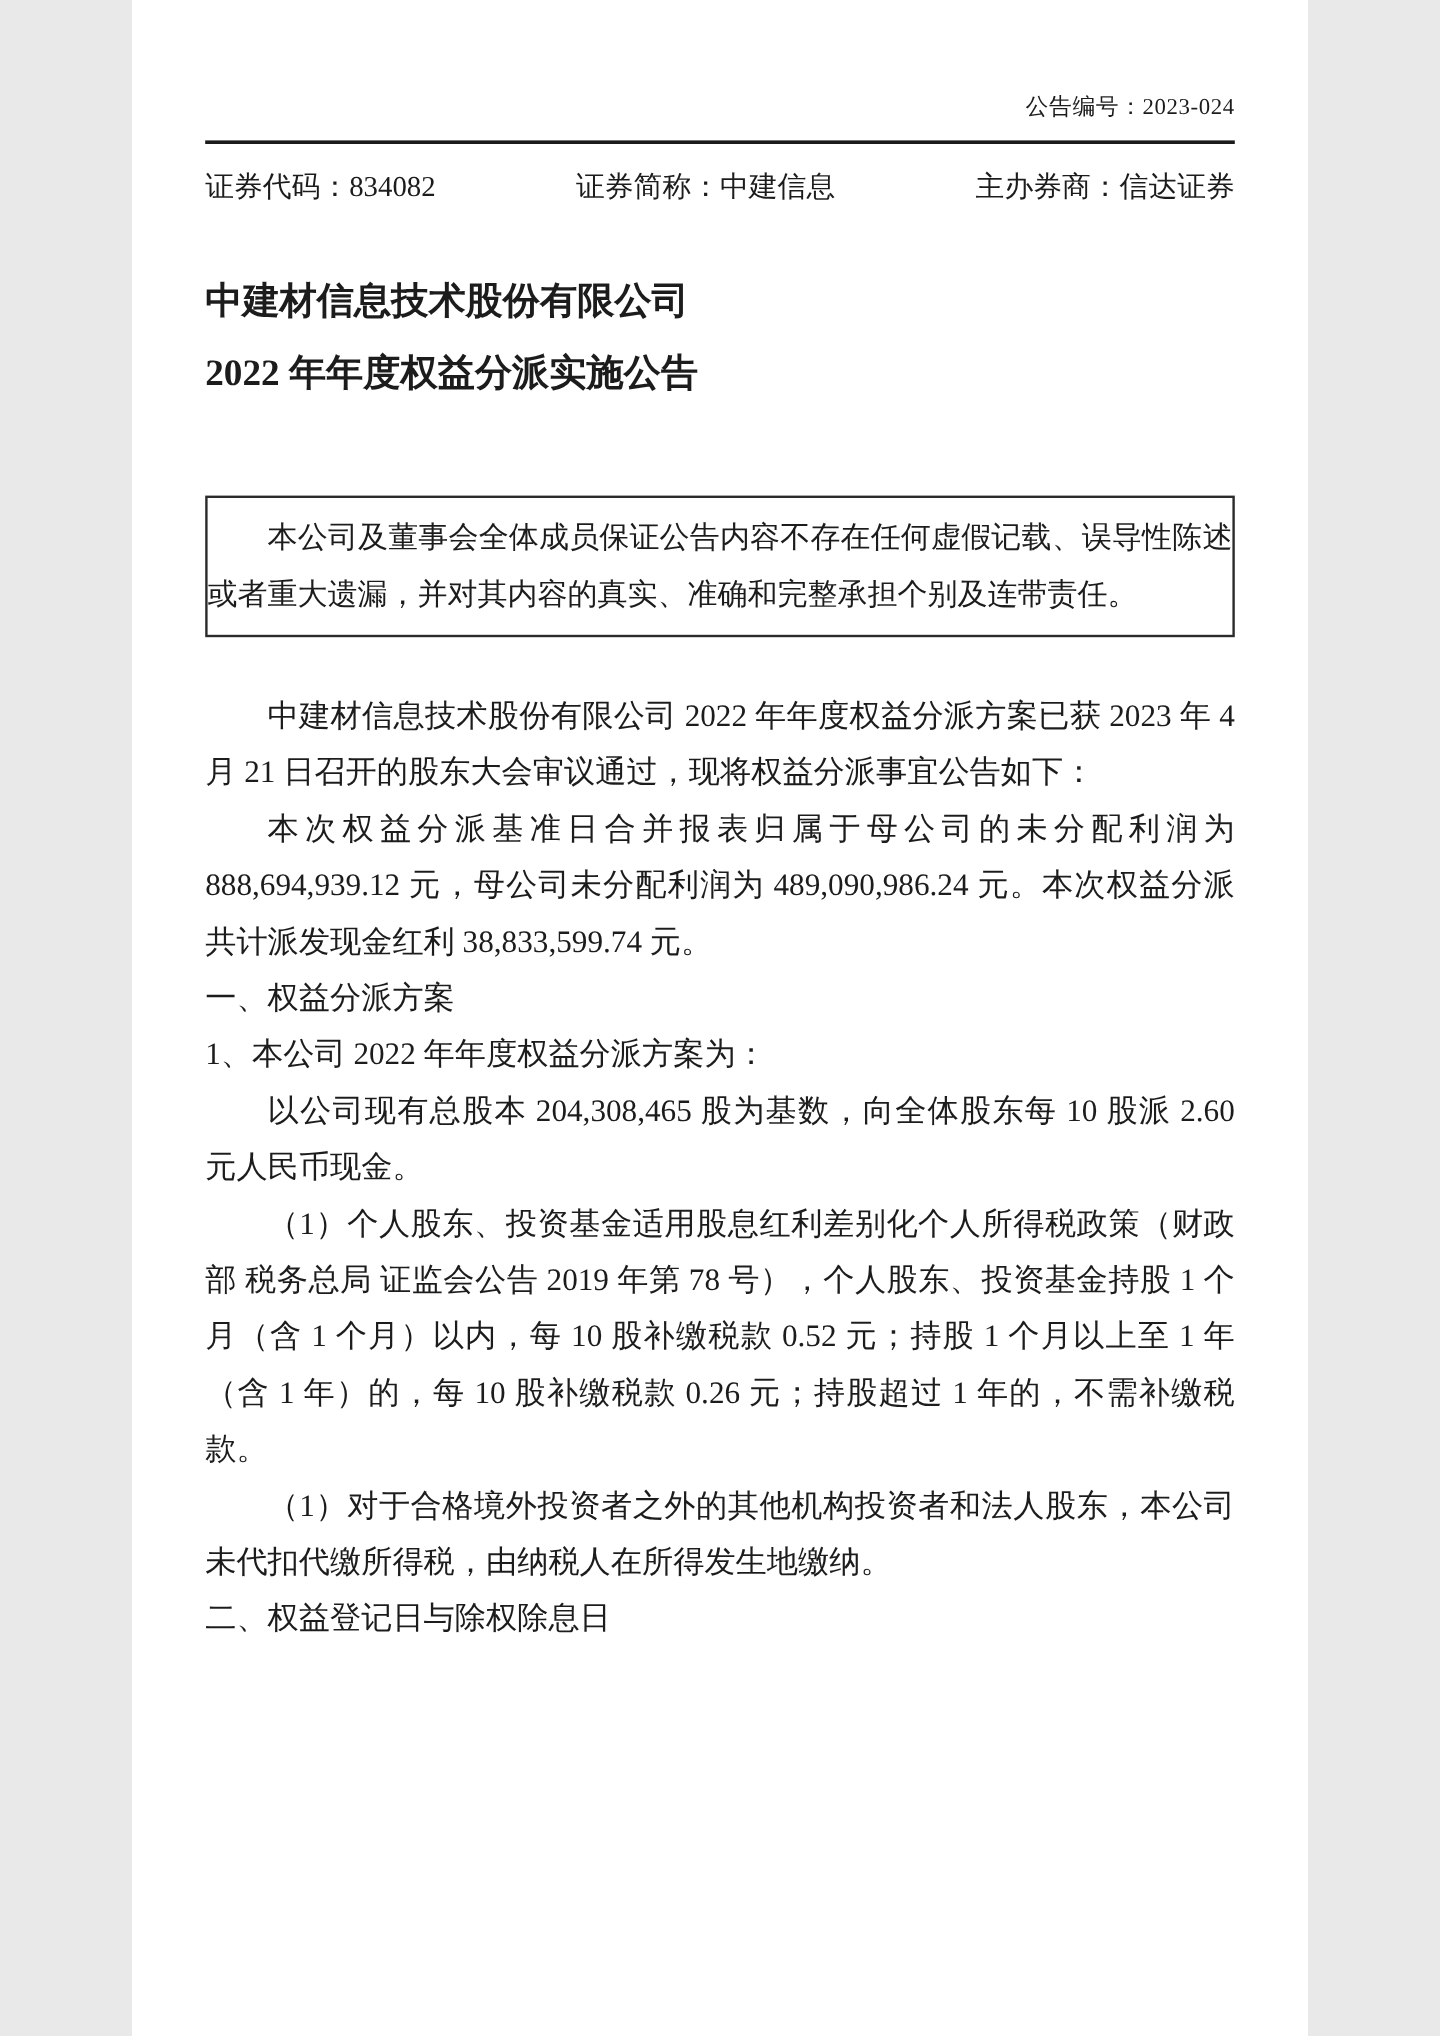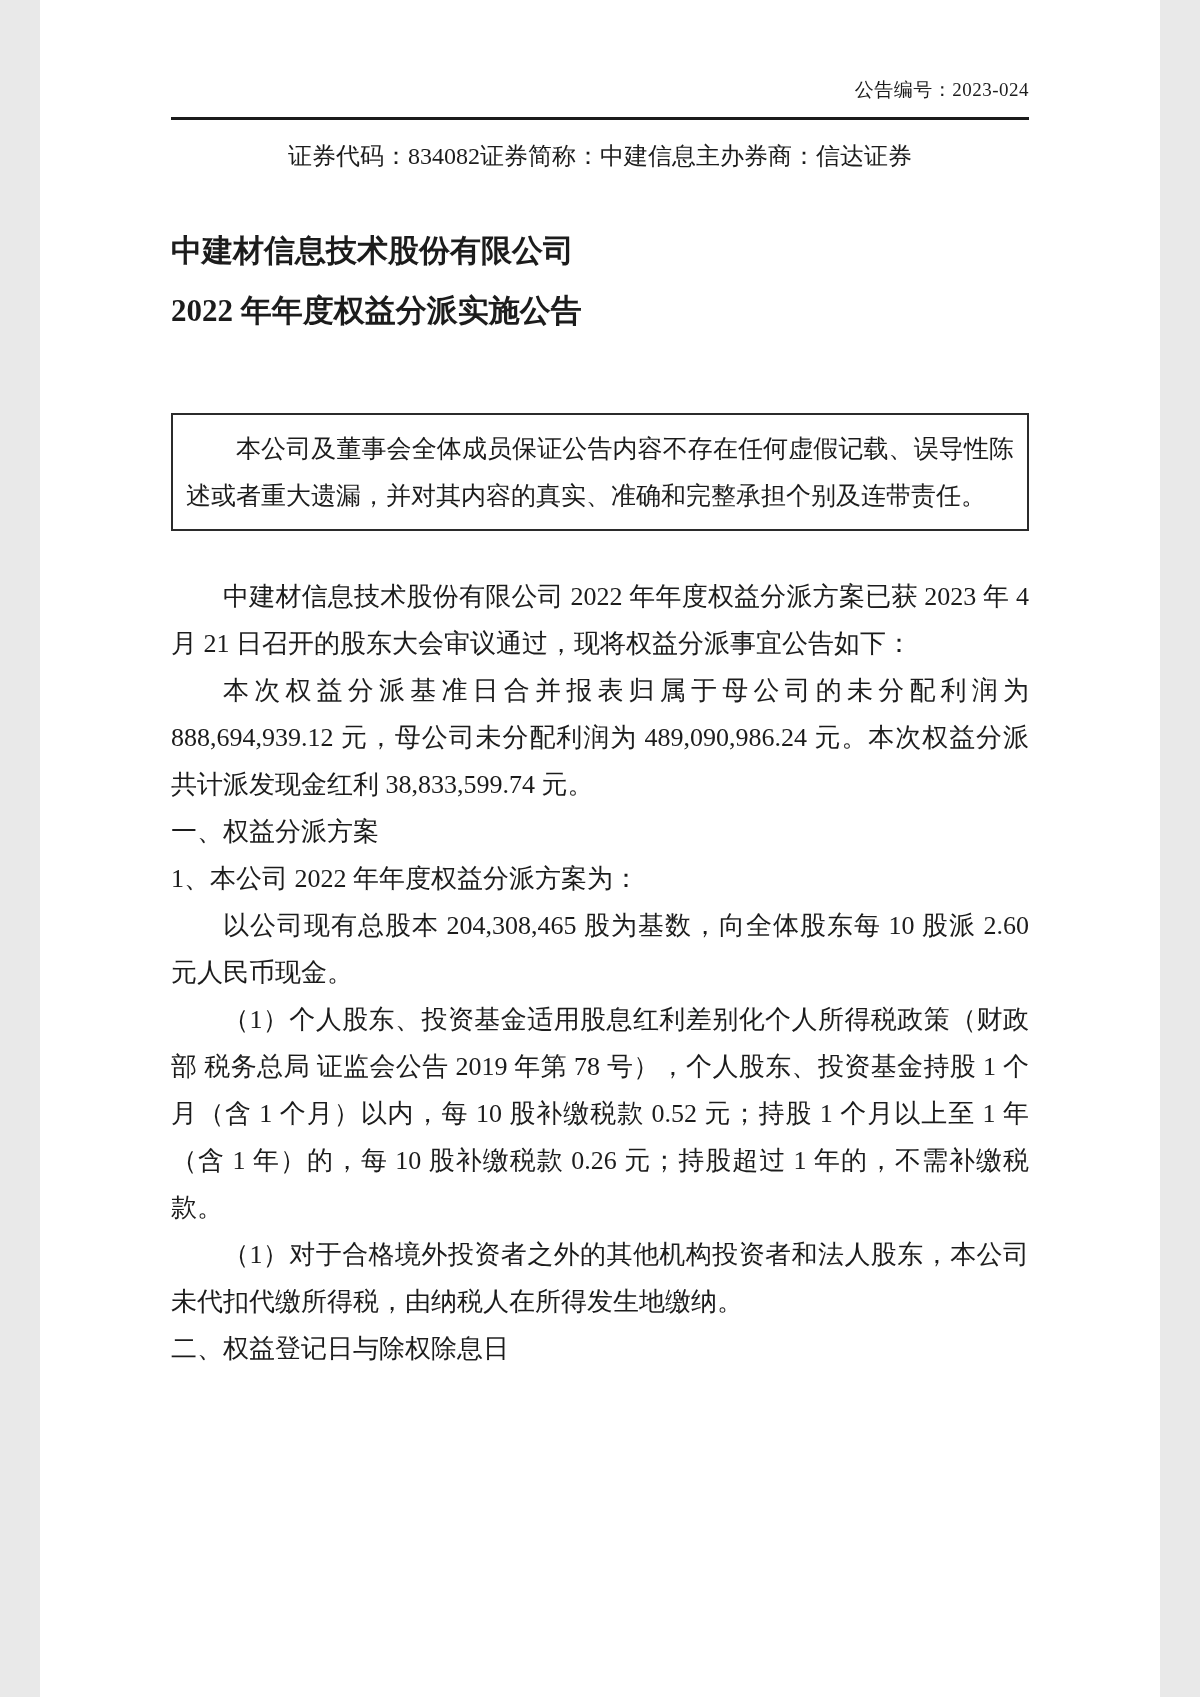--- a/index.html
+++ b/index.html
@@ -3,21 +3,21 @@
 <meta charset="utf-8">
 <style>
   html,body{margin:0;padding:0;}
   body{
     background:#e9e9e9;
     font-family:"Liberation Serif","DejaVu Serif",serif;
     color:#1c1c1c;
   }
   .page{
     position:relative;
-    width:1120px;
+    width:980px;
     height:1697px;
     margin:0 auto;
     background:#ffffff;
     overflow:hidden;
   }
   .content{
     width:858px;
     margin:0 auto;
     padding-top:78px;
   }
@@ -27,37 +27,37 @@
     letter-spacing:.5px;
     line-height:24px;
   }
   .rule{
     border:none;
     border-top:3px solid #1b1b1b;
     margin:15px 0 0 0;
   }
   .header-row{
     display:flex;
-    justify-content:center;
+    justify-content:space-between;
     margin-top:20px;
     font-size:24px;
     line-height:32px;
   }
   .title{
     text-align:left;
     font-weight:bold;
     font-size:31px;
     line-height:34px;
   }
   .title-1{margin-top:62px;}
   .title-2{margin-top:26px;}
   .disclaimer-box{
     margin-top:85px;
     border:2px solid #2b2b2b;
-    padding:10px 13px;
+    padding:10px 0;
     font-size:25px;
     line-height:47px;
     text-align:justify;
   }
   .disclaimer-box p{
     margin:0;
     text-indent:2em;
   }
   .body-text{
     margin-top:42px;

